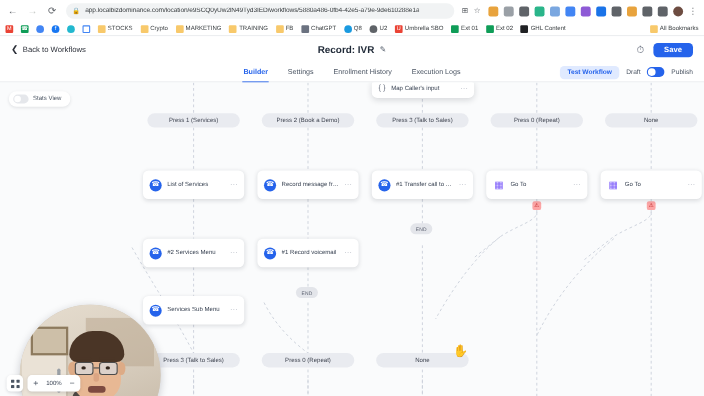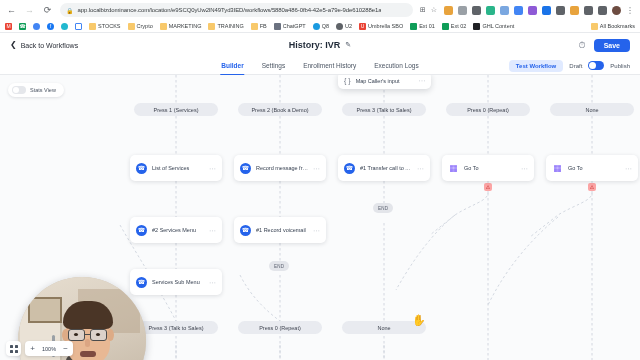--- a/index.html
+++ b/index.html
@@ -406,21 +406,21 @@
     </div>
   </div>
 </div>
 
 <div class="app-header">
   <div class="back-link">
     <span class="back-chevron">❮</span>
     <span class="back-text">Back to Workflows</span>
   </div>
   <div class="recipe-title-wrap">
-    <span class="recipe-title">History: IVR</span>
+    <span class="recipe-title">Record: IVR</span>
     <span class="pencil-ico">✎</span>
   </div>
   <div class="header-right">
     <span class="history-ico">⏱</span>
     <button class="save-btn">Save</button>
   </div>
 </div>
 
 <div class="tab-bar">
   <div class="tabs">

